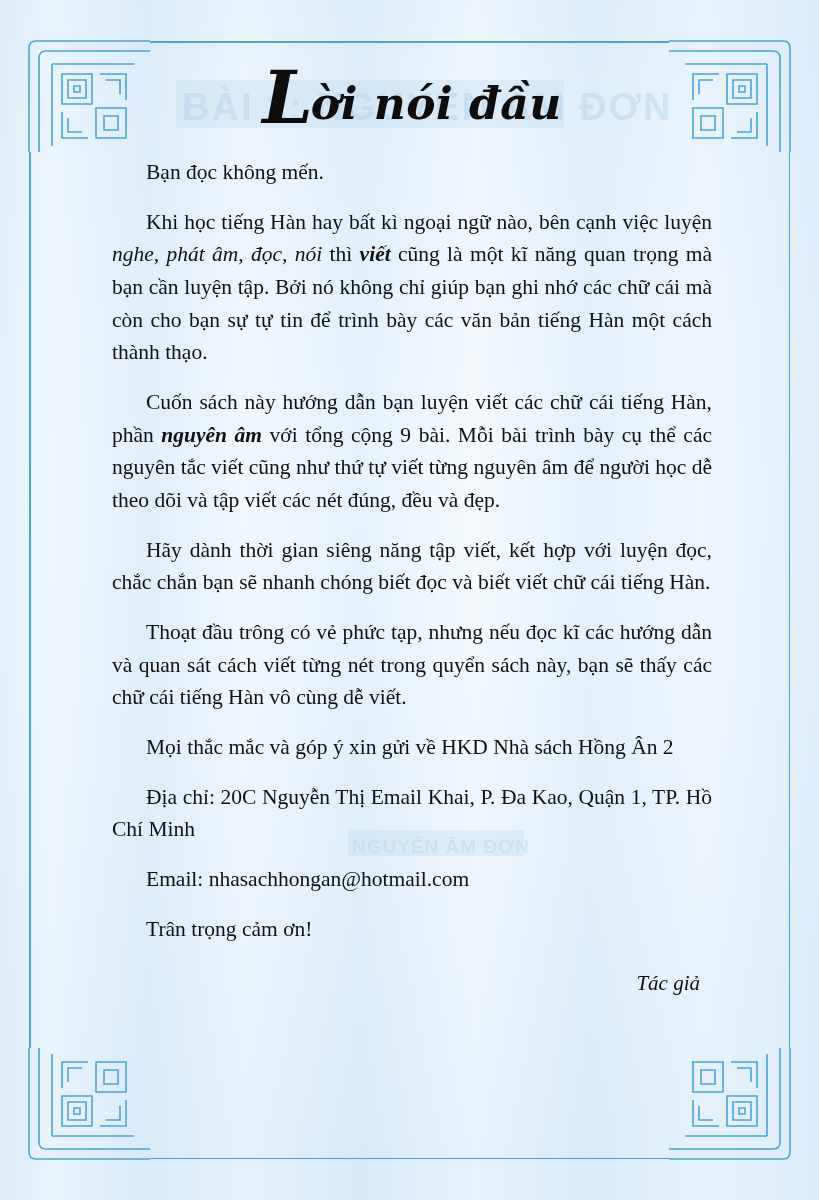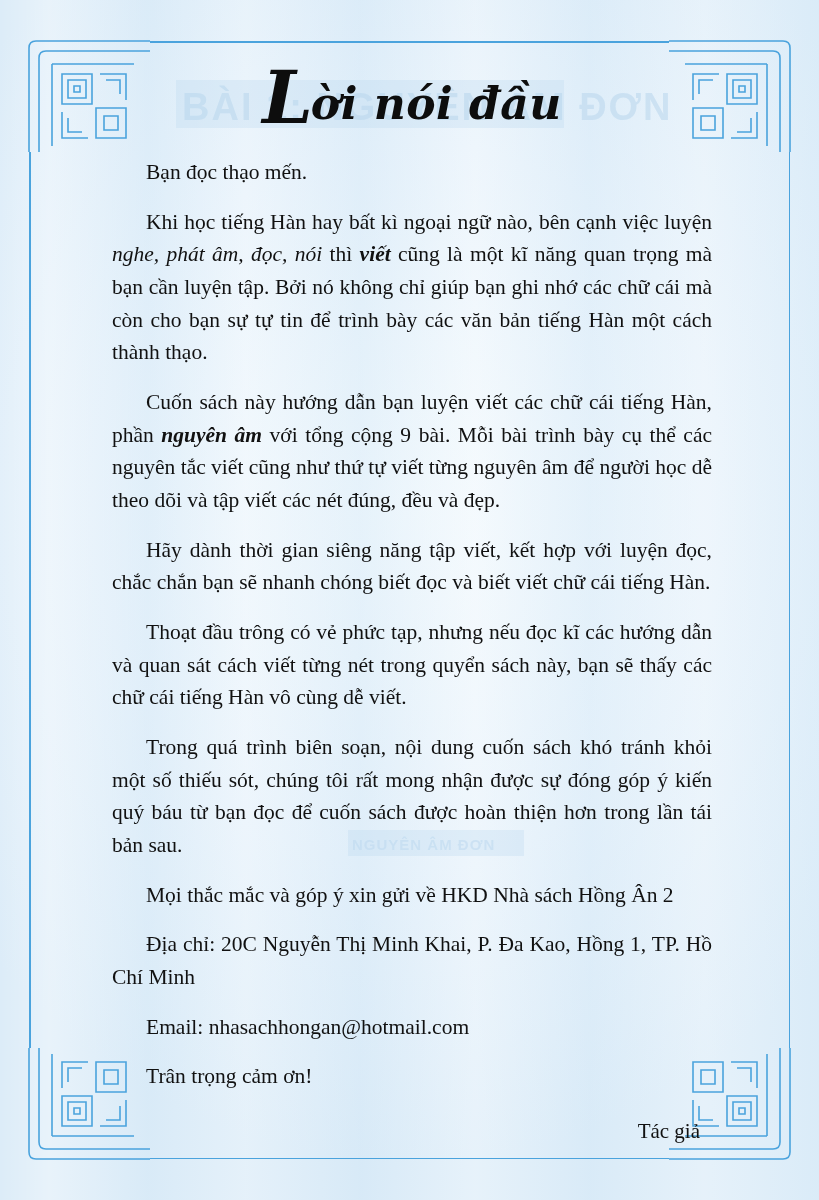--- a/index.html
+++ b/index.html
@@ -56,21 +56,21 @@
   }
   .ghost-title {
     left: 182px;
     top: 86px;
     font-size: 38px;
     color: #b9d6ed;
   }
   .ghost-sub {
     left: 352px;
     top: 836px;
-    font-size: 15px;
+    font-size: 19px;
     color: #bfdaf0;
     letter-spacing: 1px;
   }
   .ghost-band {
     position: absolute;
     pointer-events: none;
     background: rgba(186, 216, 238, .30);
   }
 
   
@@ -135,20 +135,21 @@
     hyphens: none;
   }
   p.noindent { text-indent: 0; }
   em { font-style: italic; }
   .bolditalic { font-style: italic; font-weight: bold; margin-top: 44px; }
 
   .signature {
     margin-top: 26px;
     text-align: right;
     font-size: 21px;
+    font-style: italic;
     color: #111;
     padding-right: 12px;
   }
 </style>
 </head>
 <body>
 
 <div class="page">
 
   <div class="ghost ghost-title">BÀI 1: NGUYÊN ÂM ĐƠN</div>
@@ -233,30 +234,29 @@
   <div class="rule rule-bottom"></div>
   <div class="rule rule-left"></div>
   <div class="rule rule-right"></div>
 
   <div class="content">
 
     <h1 class="heading">
       <span class="swash">L</span><span class="rest">ời nói đầu</span>
     </h1>
 
-    <p class="noindent" style="text-indent:34px">Bạn đọc thạo mến.</p>
+    <p class="noindent" style="text-indent:34px">Bạn đọc không mến.</p>
 
     <div id="paragraph-list">
         <p><span>Khi học tiếng Hàn hay bất kì ngoại ngữ nào, bên cạnh việc luyện </span><em>nghe, phát âm, đọc, nói</em><span> thì </span><span class="bolditalic">viết</span><span> cũng là một kĩ năng quan trọng mà bạn cần luyện tập. Bởi nó không chỉ giúp bạn ghi nhớ các chữ cái mà còn cho bạn sự tự tin để trình bày các văn bản tiếng Hàn một cách thành thạo.</span></p>
         <p><span>Cuốn sách này hướng dẫn bạn luyện viết các chữ cái tiếng Hàn, phần </span><span class="bolditalic">nguyên âm</span><span> với tổng cộng 9 bài. Mỗi bài trình bày cụ thể các nguyên tắc viết cũng như thứ tự viết từng nguyên âm để người học dễ theo dõi và tập viết các nét đúng, đều và đẹp.</span></p>
         <p><span>Hãy dành thời gian siêng năng tập viết, kết hợp với luyện đọc, chắc chắn bạn sẽ nhanh chóng biết đọc và biết viết chữ cái tiếng Hàn.</span></p>
         <p><span>Thoạt đầu trông có vẻ phức tạp, nhưng nếu đọc kĩ các hướng dẫn và quan sát cách viết từng nét trong quyển sách này, bạn sẽ thấy các chữ cái tiếng Hàn vô cùng dễ viết.</span></p>
-        <p><span>Trong quá trình biên soạn, nội dung cuốn sách khó tránh khỏi một số thiếu sót, chúng tôi rất mong nhận được sự đóng góp ý kiến quý báu từ bạn đọc để cuốn sách được hoàn thiện hơn trong lần tái bản sau.</span></p>
       </div>
 
     <p>Mọi thắc mắc và góp ý xin gửi về HKD Nhà sách Hồng Ân 2</p>
-    <p>Địa chỉ: 20C Nguyễn Thị Minh Khai, P. Đa Kao, Hồng 1, TP. Hồ Chí Minh</p>
+    <p>Địa chỉ: 20C Nguyễn Thị Email Khai, P. Đa Kao, Quận 1, TP. Hồ Chí Minh</p>
     <p>Email: nhasachhongan@hotmail.com</p>
     <p>Trân trọng cảm ơn!</p>
 
     <div class="signature">Tác giả</div>
   </div>
 </div>
 
 </body></html>

